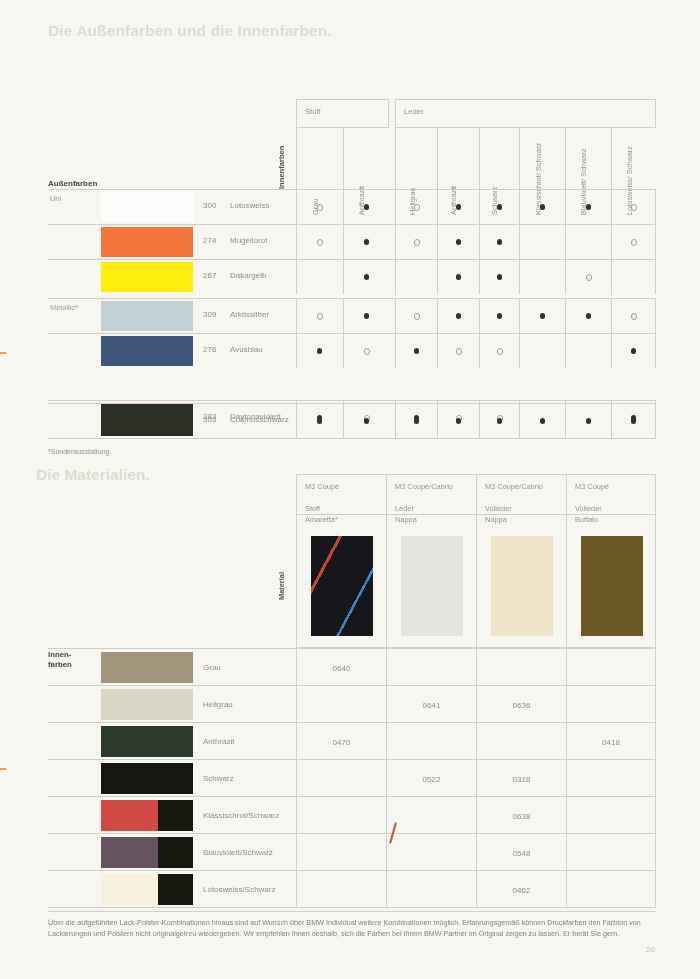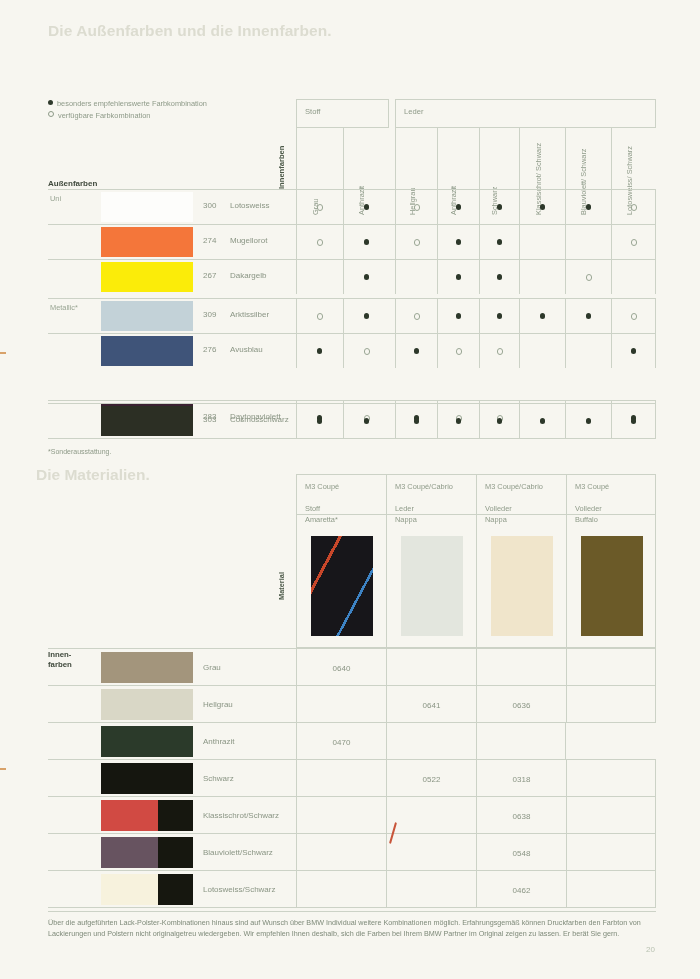--- a/index.html
+++ b/index.html
@@ -99,28 +99,20 @@
   .leftmark{position:absolute;left:0;top:352px;width:6px;height:2px;background:#d8a26a;}
   .leftmark2{position:absolute;left:0;top:768px;width:6px;height:2px;background:#d8a26a;}
 </style>
 </head>
 <body>
 
 <div class="page">
 
   <div class="main-title">Die Außenfarben und die Innenfarben.</div>
 
-  <div class="legend">
-    <div>
-      <span class="lg-dot"></span><span>besonders empfehlenswerte Farbkombination</span>
-    </div>
-    <div>
-      <span class="lg-ring"></span><span>verfügbare Farbkombination</span>
-    </div>
-  </div>
 
   <div class="t1">
     <div class="grp-row">
       <div class="grp grp-stoff">
           <span>Stoff</span>
         </div>
       <div class="grp grp-leder">
           <span>Leder</span>
         </div>
     </div>
@@ -434,20 +426,23 @@
         <div class="irow" style="top: 248px;">
           <div class="sw">
             <div class="a" style="background: rgb(43, 58, 42); width: 100%;"></div>
           </div>
           <div class="nm">Anthrazit</div>
           <div class="icell" style="left: 248px; width: 90px;">
             <div class="icode">0470</div>
           </div>
           <div class="icell" style="left: 338px; width: 90px;"></div>
           <div class="icell" style="left: 428px; width: 90px;"></div>
+          <div class="icell" style="left: 518px; width: 90px; border-right: 1px solid rgb(204, 210, 198);">
+            <div class="icode">0418</div>
+          </div>
         </div>
         <div class="irow" style="top: 285px;">
           <div class="sw">
             <div class="a" style="background: rgb(21, 22, 15); width: 100%;"></div>
           </div>
           <div class="nm">Schwarz</div>
           <div class="icell" style="left: 248px; width: 90px;"></div>
           <div class="icell" style="left: 338px; width: 90px;">
             <div class="icode">0522</div>
           </div>

